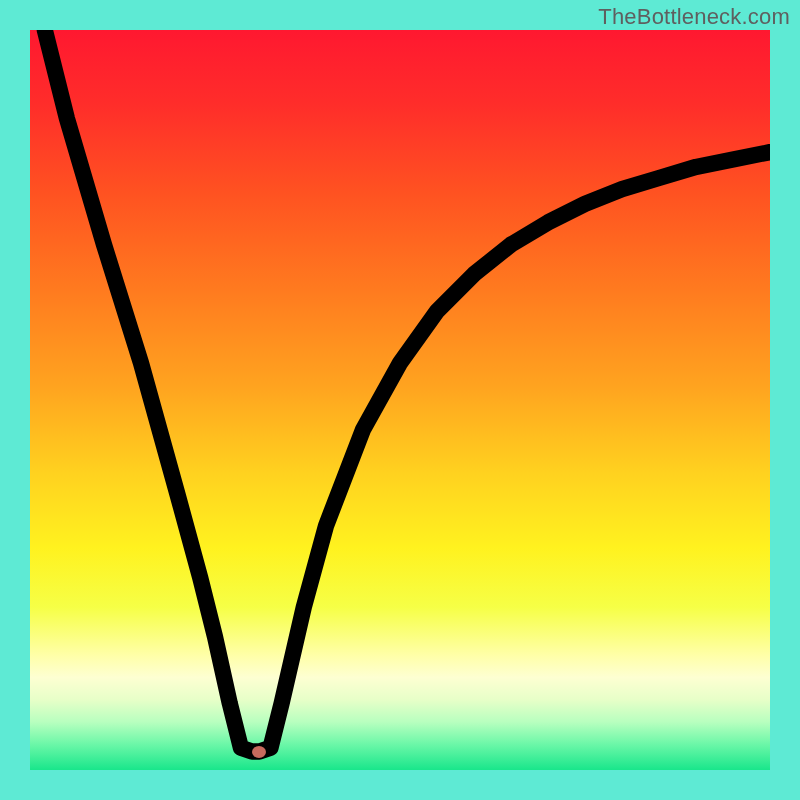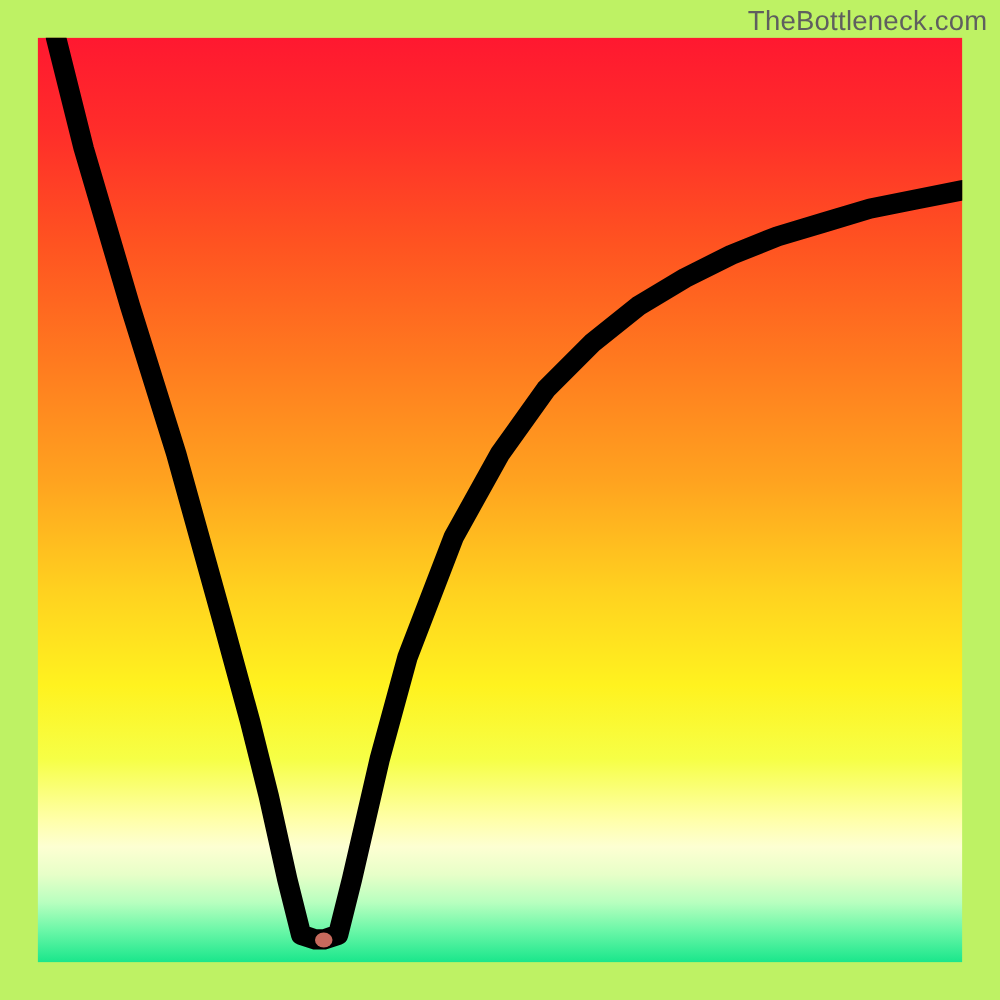--- a/index.html
+++ b/index.html
@@ -8,21 +8,21 @@
     width: 800px;
     height: 800px;
     overflow: hidden;
     background: #000;
     font-family: Arial, Helvetica, sans-serif;
   }
   .frame {
     position: relative;
     width: 800px;
     height: 800px;
-    background: #bef264;
+    background: #5eead4;
   }
   .watermark {
     position: absolute;
     top: 4px;
     right: 10px;
     color: #5f5f5f;
     font-size: 22px;
     font-weight: 400;
     letter-spacing: 0.2px;
     z-index: 5;

